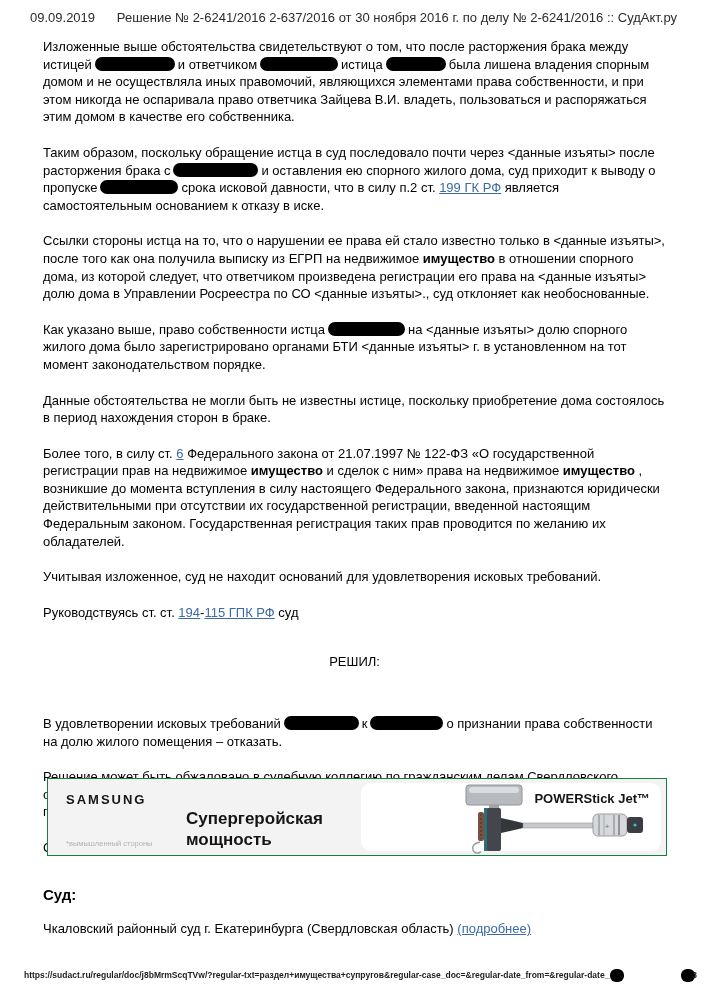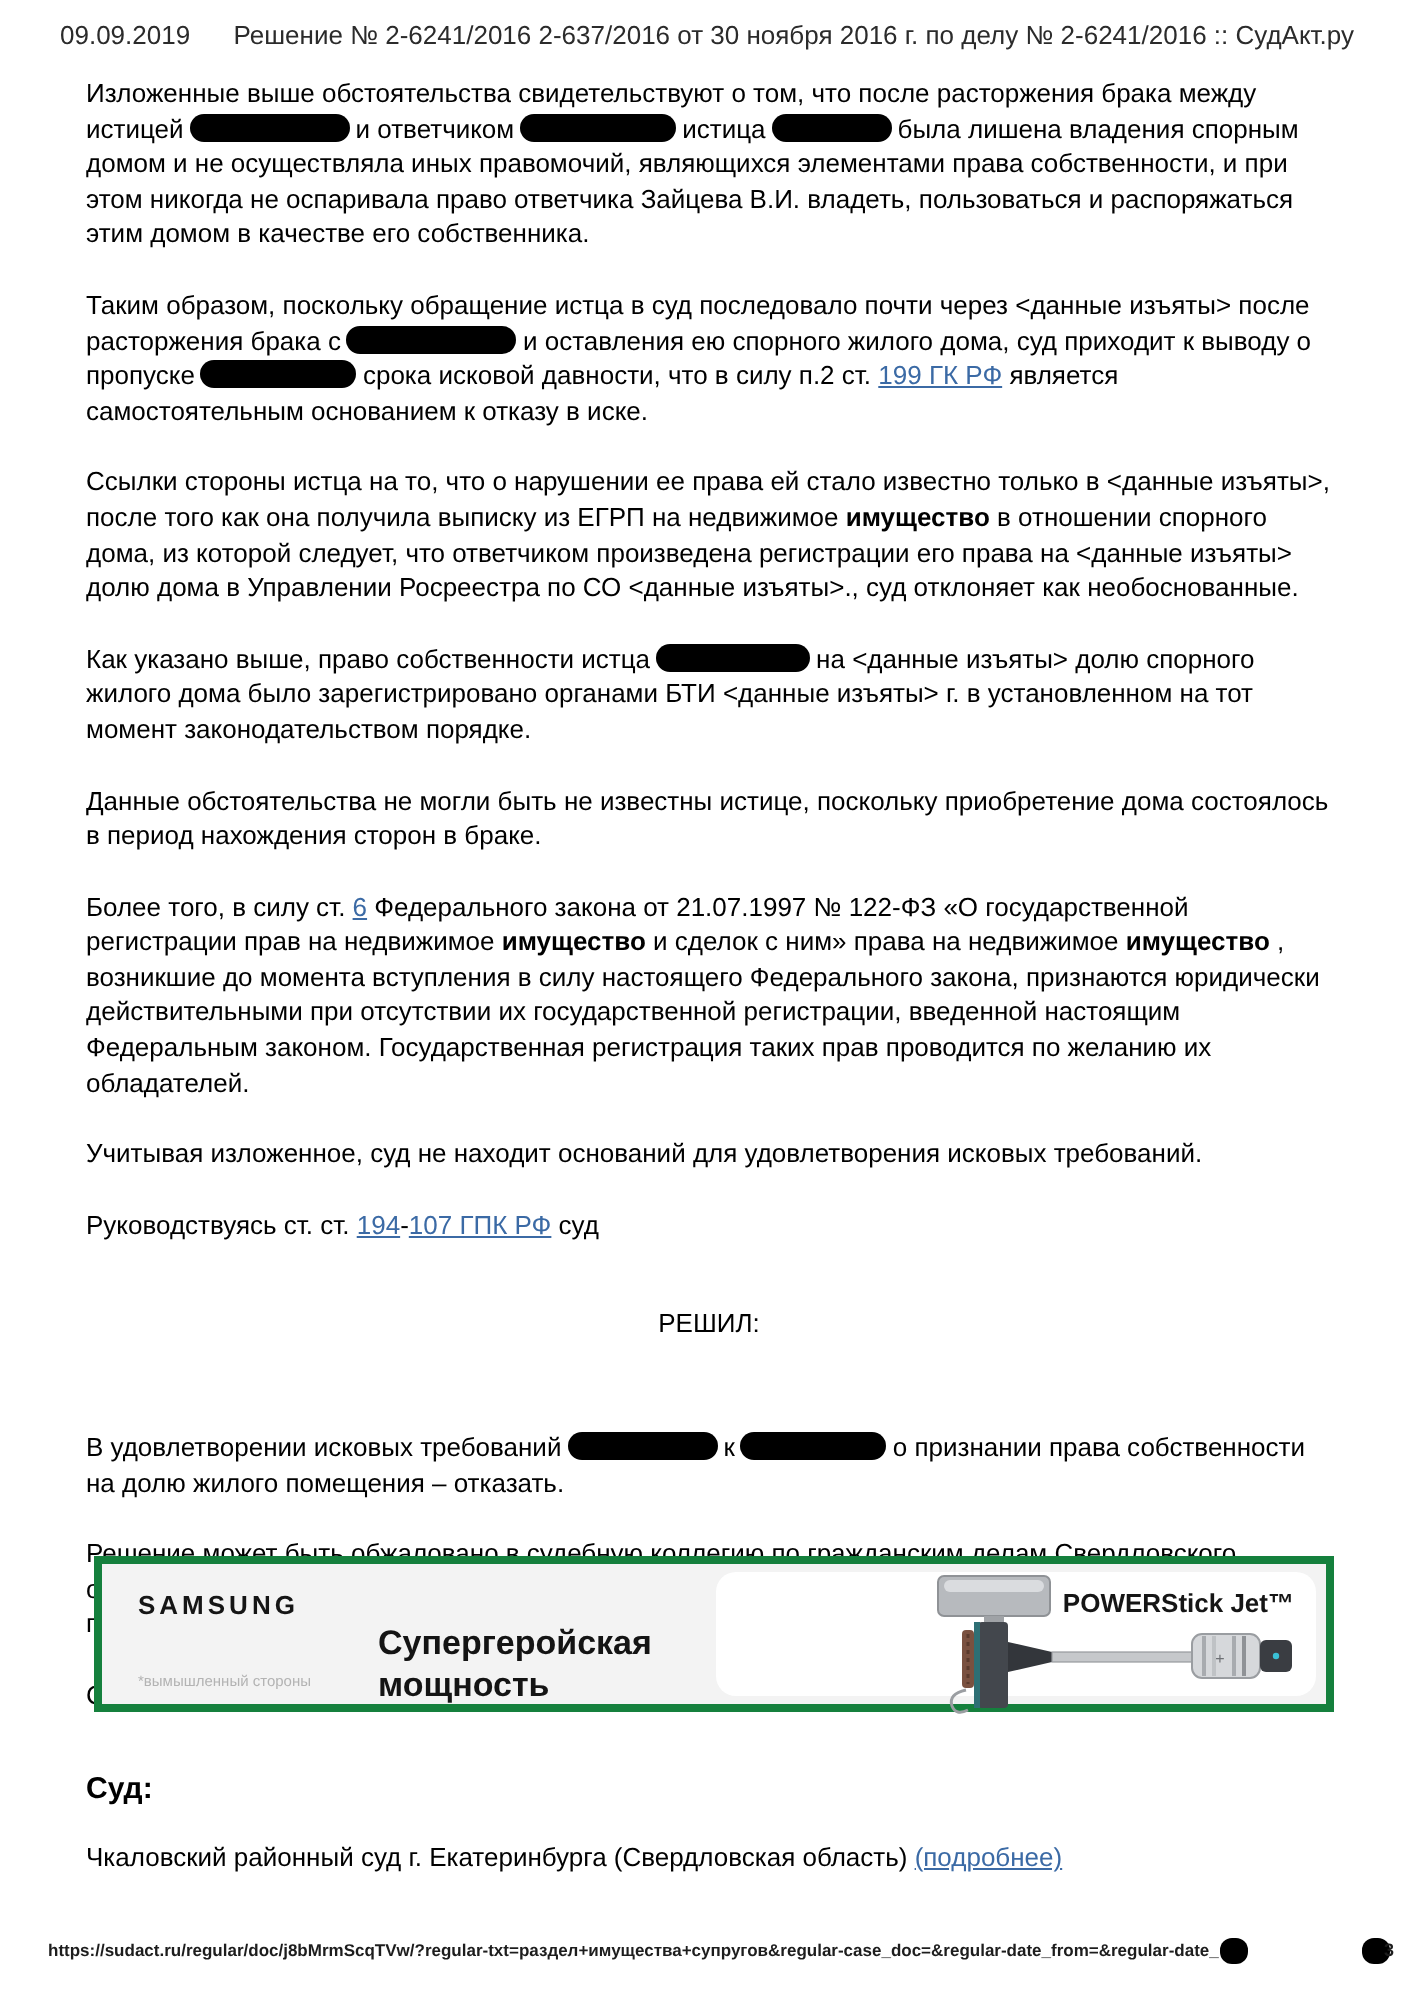--- a/index.html
+++ b/index.html
@@ -13,21 +13,21 @@
   .print-header{position:absolute;top:10px;left:0;right:0;height:16px;font-size:13px;color:#2b2b2b;}
   .print-date{position:absolute;left:30px;top:0;}
   .print-title{position:absolute;left:80px;right:30px;top:0;text-align:right;white-space:nowrap;}
   
   .doc{position:absolute;top:38px;left:43px;width:623px;font-size:13px;line-height:17.6px;}
   .doc p.para{margin:0 0 18px 0;}
   .doc p.resolution{text-align:center;font-weight:normal;margin:32px 0 44px 0;}
   .redact{display:inline-block;height:14px;background:#000;border-radius:7px;vertical-align:-2px;margin:0 3px;}
   a.law-link{color:var(--link-color);text-decoration:underline;cursor:pointer;}
   
-  .ad-banner{position:absolute;left:47px;top:778px;width:620px;height:78px;background:#f3f3f3;border:4px solid #15803d;cursor:pointer;}
+  .ad-banner{position:absolute;left:47px;top:778px;width:620px;height:78px;background:#f3f3f3;border:1px solid #15803d;cursor:pointer;}
   .ad-white-panel{position:absolute;right:5px;top:4px;bottom:4px;width:300px;background:#fff;border-radius:10px;}
   .ad-brand{position:absolute;left:18px;top:13px;font-size:13px;font-weight:bold;letter-spacing:2px;color:#151515;}
   .ad-headline{position:absolute;left:138px;top:13px;font-size:17px;line-height:21px;font-weight:bold;color:#141414;margin-top:16px;}
   .ad-disclaimer{position:absolute;left:18px;bottom:7px;font-size:7.5px;color:#b3b3b3;}
   .ad-product-name{position:absolute;right:16px;top:12px;font-size:13px;font-weight:bold;color:#151515;}
   .ad-vacuum{position:absolute;left:388px;top:2px;}
   
   .court-section{position:absolute;left:43px;top:886px;width:623px;}
   .court-heading{font-size:15px;font-weight:bold;margin:0 0 18px 0;}
   .court-line{font-size:13px;margin:0;}
@@ -50,21 +50,21 @@
   </div>
 
   <div class="doc">
       <p class="para"><span>Изложенные выше обстоятельства свидетельствуют о том, что после расторжения брака между истицей</span><span class="redact" style="width: 80px; background: rgb(0, 0, 0);"></span><span>и ответчиком</span><span class="redact" style="width: 78px; background: rgb(0, 0, 0);"></span><span>истица</span><span class="redact" style="width: 60px; background: rgb(0, 0, 0);"></span><span>была лишена владения спорным домом и не осуществляла иных правомочий, являющихся элементами права собственности, и при этом никогда не оспаривала право ответчика Зайцева В.И. владеть, пользоваться и распоряжаться этим домом в качестве его собственника.</span></p>
       <p class="para"><span>Таким образом, поскольку обращение истца в суд последовало почти через &lt;данные изъяты&gt; после расторжения брака с</span><span class="redact" style="width: 85px; background: rgb(0, 0, 0);"></span><span>и оставления ею спорного жилого дома, суд приходит к выводу о пропуске</span><span class="redact" style="width: 78px; background: rgb(0, 0, 0);"></span><span>срока исковой давности, что в силу п.2 ст. </span><a class="law-link">199 ГК РФ</a><span> является самостоятельным основанием к отказу в иске.</span></p>
       <p class="para"><span>Ссылки стороны истца на то, что о нарушении ее права ей стало известно только в &lt;данные изъяты&gt;, после того как она получила выписку из ЕГРП на недвижимое </span><b>имущество</b><span> в отношении спорного дома, из которой следует, что ответчиком произведена регистрации его права на &lt;данные изъяты&gt; долю дома в Управлении Росреестра по СО &lt;данные изъяты&gt;., суд отклоняет как необоснованные.</span></p>
       <p class="para"><span>Как указано выше, право собственности истца</span><span class="redact" style="width: 77px; background: rgb(0, 0, 0);"></span><span>на &lt;данные изъяты&gt; долю спорного жилого дома было зарегистрировано органами БТИ &lt;данные изъяты&gt; г. в установленном на тот момент законодательством порядке.</span></p>
       <p class="para"><span>Данные обстоятельства не могли быть не известны истице, поскольку приобретение дома состоялось в период нахождения сторон в браке.</span></p>
       <p class="para"><span>Более того, в силу ст. </span><a class="law-link">6</a><span> Федерального закона от 21.07.1997 № 122-ФЗ «О государственной регистрации прав на недвижимое </span><b>имущество</b><span> и сделок с ним» права на недвижимое </span><b>имущество</b><span> , возникшие до момента вступления в силу настоящего Федерального закона, признаются юридически действительными при отсутствии их государственной регистрации, введенной настоящим Федеральным законом. Государственная регистрация таких прав проводится по желанию их обладателей.</span></p>
       <p class="para"><span>Учитывая изложенное, суд не находит оснований для удовлетворения исковых требований.</span></p>
-      <p class="para"><span>Руководствуясь ст. ст. </span><a class="law-link">194</a><span>-</span><a class="law-link">107 ГПК РФ</a><span> суд</span></p>
+      <p class="para"><span>Руководствуясь ст. ст. </span><a class="law-link">194</a><span>-</span><a class="law-link">115 ГПК РФ</a><span> суд</span></p>
       <p class="para resolution"><span>РЕШИЛ:</span></p>
       <p class="para"><span>В удовлетворении исковых требований</span><span class="redact" style="width: 75px; background: rgb(0, 0, 0);"></span><span>к</span><span class="redact" style="width: 73px; background: rgb(0, 0, 0);"></span><span>о признании права собственности на долю жилого помещения – отказать.</span></p>
       <p class="para"><span>Решение может быть обжаловано в судебную коллегию по гражданским делам Свердловского областного суда в течение месяца со дня изготовления решения судом в окончательной форме с подачей жалобы через Чкаловский районный суд г. Екатеринбурга.</span></p>
       <p class="para"><span>Судья</span></p>
     </div>
 
   <div class="ad-banner">
     <div class="ad-white-panel"></div>
     <span class="ad-brand">SAMSUNG</span>
     <div class="ad-headline">

